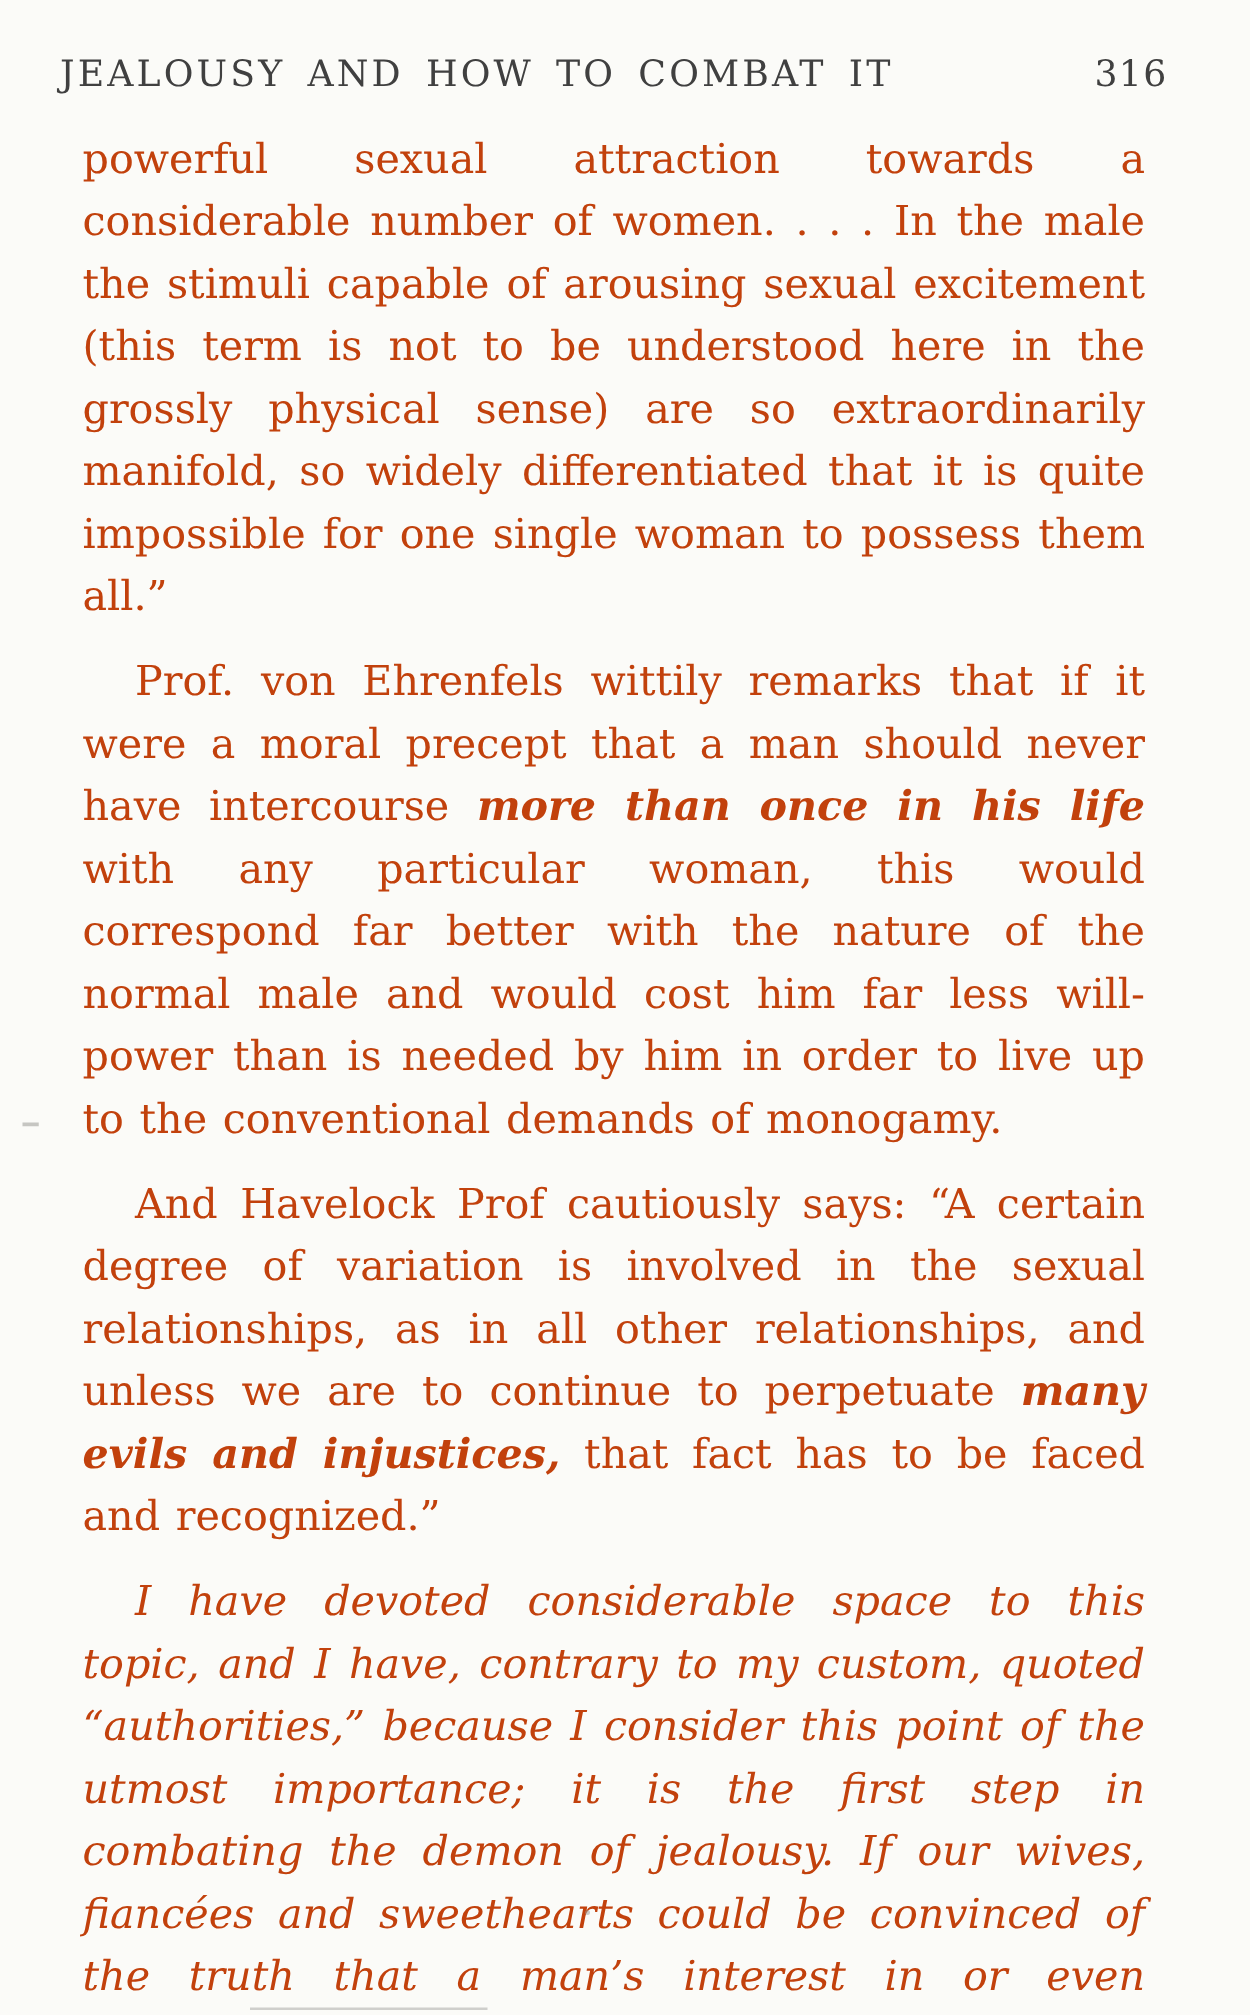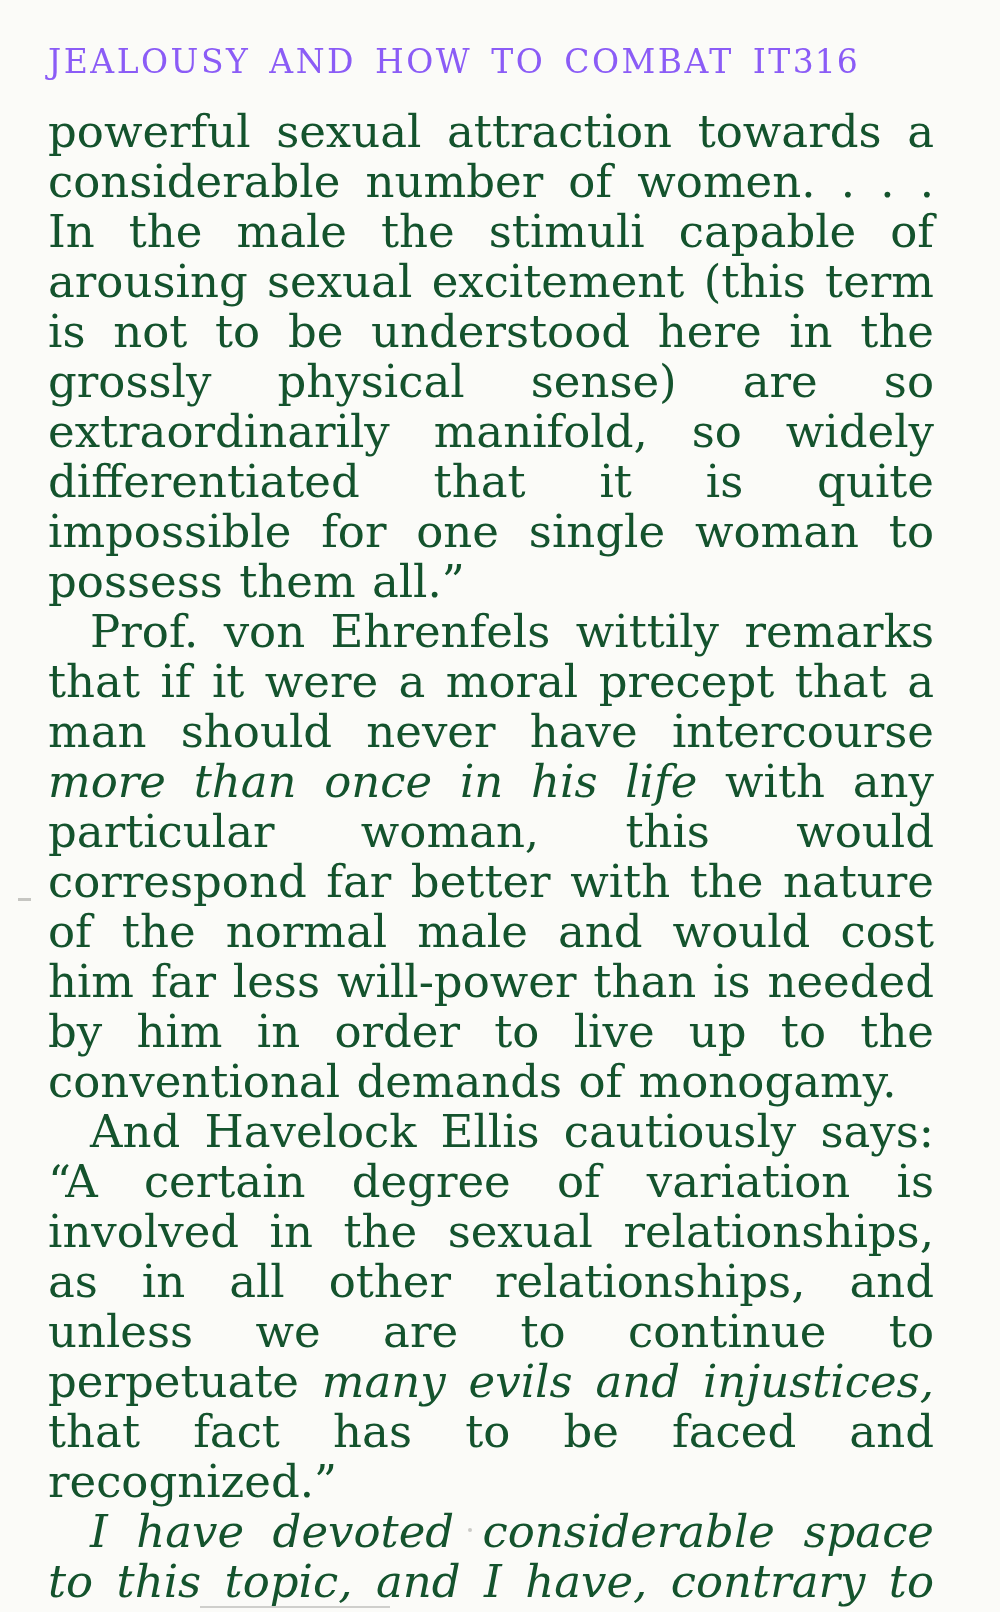--- a/index.html
+++ b/index.html
@@ -16,51 +16,53 @@
     color: #141414;
   }
   .page {
     box-sizing: border-box;
     width: 1000px;
     height: 1612px;
     padding: 42px 66px 0 48px;
   }
   .running-header {
     display: flex;
+    justify-content: space-between;
     align-items: baseline;
-    font-size: 33px;
+    font-size: 29px;
     letter-spacing: 2.5px;
     white-space: nowrap;
     margin-bottom: 26px;
-    color: #8b5cf6;
+    color: #404040;
   }
   .running-header .title {
     letter-spacing: 2.5px;
     word-spacing: 6px;
   }
   .running-header .pagenum {
     letter-spacing: 1px;
   }
   .body-text p {
-    margin: 0;
-    font-size: 45px;
+    margin: 18px;
+    font-size: 33px;
     line-height: 50px;
     text-align: justify;
     word-spacing: 2px;
-    color: #14532d;
+    color: #c2410c;
   }
   .body-text p.indent {
     text-indent: 42px;
   }
   .body-text p.justify-last {
     text-align-last: justify;
     font-style: italic;
   }
   .it {
     font-style: italic;
+    font-weight: bold;
   }
   
   .artifact {
     position: absolute;
     background: #9a9a96;
   }
   .artifact.dash-left {
     left: 18px;
     top: 898px;
     width: 13px;
@@ -92,21 +94,21 @@
     <span class="title">JEALOUSY AND HOW TO COMBAT IT</span>
     <span class="pagenum">316</span>
   </div>
 
   <div class="body-text">
 
     <p><span>powerful sexual attraction towards a considerable number of women. . . . In the male the stimuli capable of arousing sexual excitement (this term is not to be understood here in the grossly physical sense) are so extraordinarily manifold, so widely differentiated that it is quite impossible for one single woman to possess them all.”</span></p>
 
     <p class="indent"><span>Prof. von Ehrenfels wittily remarks that if it were a moral precept that a man should never have intercourse </span><span class="it">more than once in his life</span><span> with any particular woman, this would correspond far better with the nature of the normal male and would cost him far less will-power than is needed by him in order to live up to the conventional demands of monogamy.</span></p>
 
-    <p class="indent"><span>And Havelock Ellis cautiously says: “A certain degree of variation is involved in the sexual relationships, as in all other relationships, and unless we are to continue to perpetuate </span><span class="it">many evils and injustices,</span><span> that fact has to be faced and recognized.”</span></p>
+    <p class="indent"><span>And Havelock Prof cautiously says: “A certain degree of variation is involved in the sexual relationships, as in all other relationships, and unless we are to continue to perpetuate </span><span class="it">many evils and injustices,</span><span> that fact has to be faced and recognized.”</span></p>
 
     <p class="indent justify-last"><span>I have devoted considerable space to this topic, and I have, contrary to my custom, quoted “authorities,” because I consider this point of the utmost importance; it is the first step in combating the demon of jealousy. If our wives, fiancées and sweethearts could be convinced of the truth that a man’s interest in or even affection towards another mem-</span></p>
 
   </div>
 
 </div>
 
 <div class="artifact dash-left"></div>
 <div class="artifact dot-bottom"></div>
 <div class="artifact line-bottom"></div>

